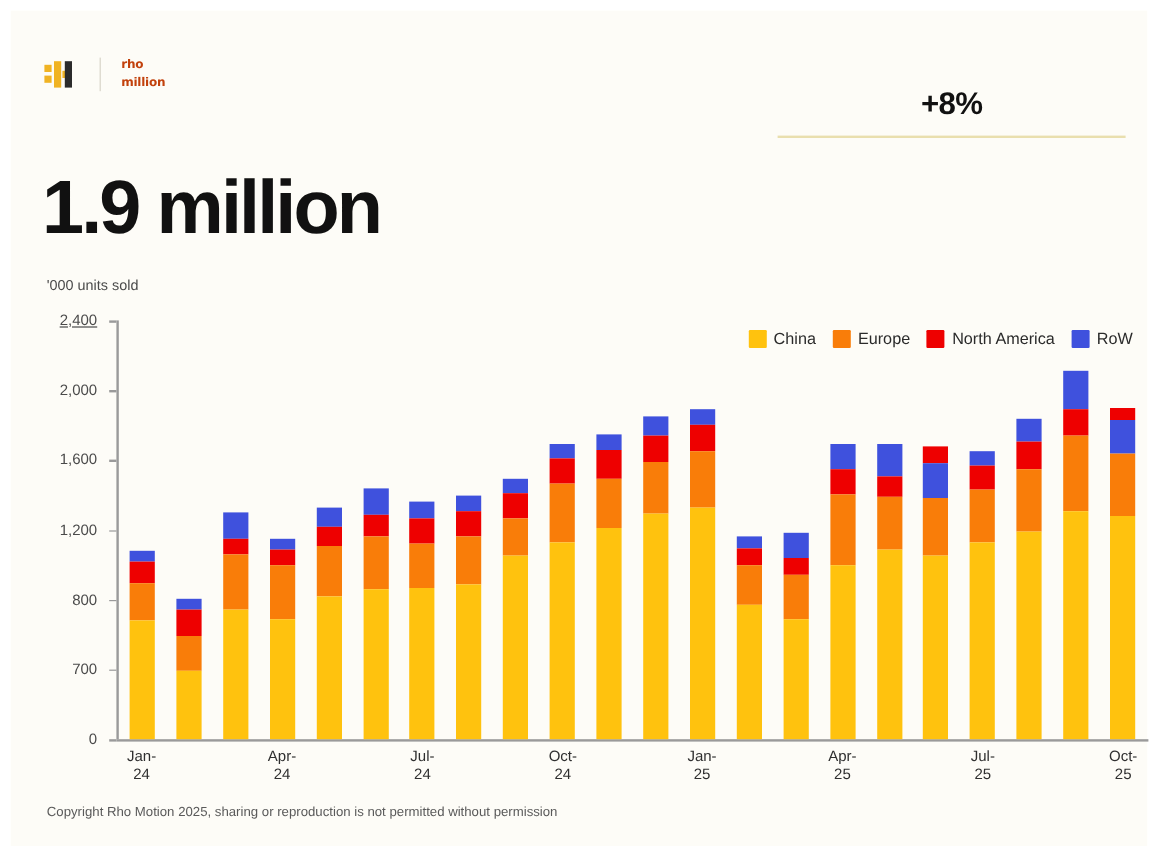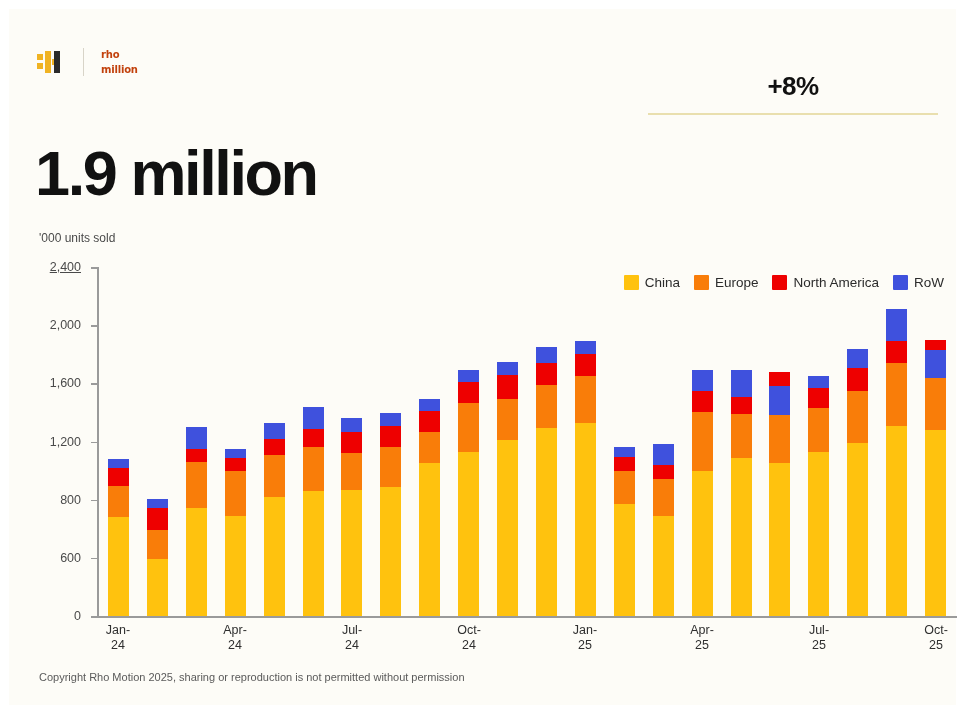--- a/index.html
+++ b/index.html
@@ -291,21 +291,21 @@
         </span>
         <span class="li">
           <span class="sw" style="background: rgb(63, 81, 221);"></span>
           <span>RoW</span>
         </span>
       </div>
 
   <div class="plot">
     <div class="ylabels" id="ylabels">
           <span style="top: 357px;">0</span>
-          <span style="top: 298.833px;">600</span>
+          <span style="top: 298.833px;">700</span>
           <span style="top: 240.667px;">800</span>
           <span style="top: 182.5px;">1,200</span>
           <span style="top: 124.333px;">1,600</span>
           <span style="top: 66.1667px;">2,000</span>
           <span style="top: 8px; text-decoration: underline;">2,400</span>
         </div>
     <div id="ticks">
           <div class="tick" style="top: 357px;"></div>
           <div class="tick" style="top: 298.833px;"></div>
           <div class="tick" style="top: 240.667px;"></div>

